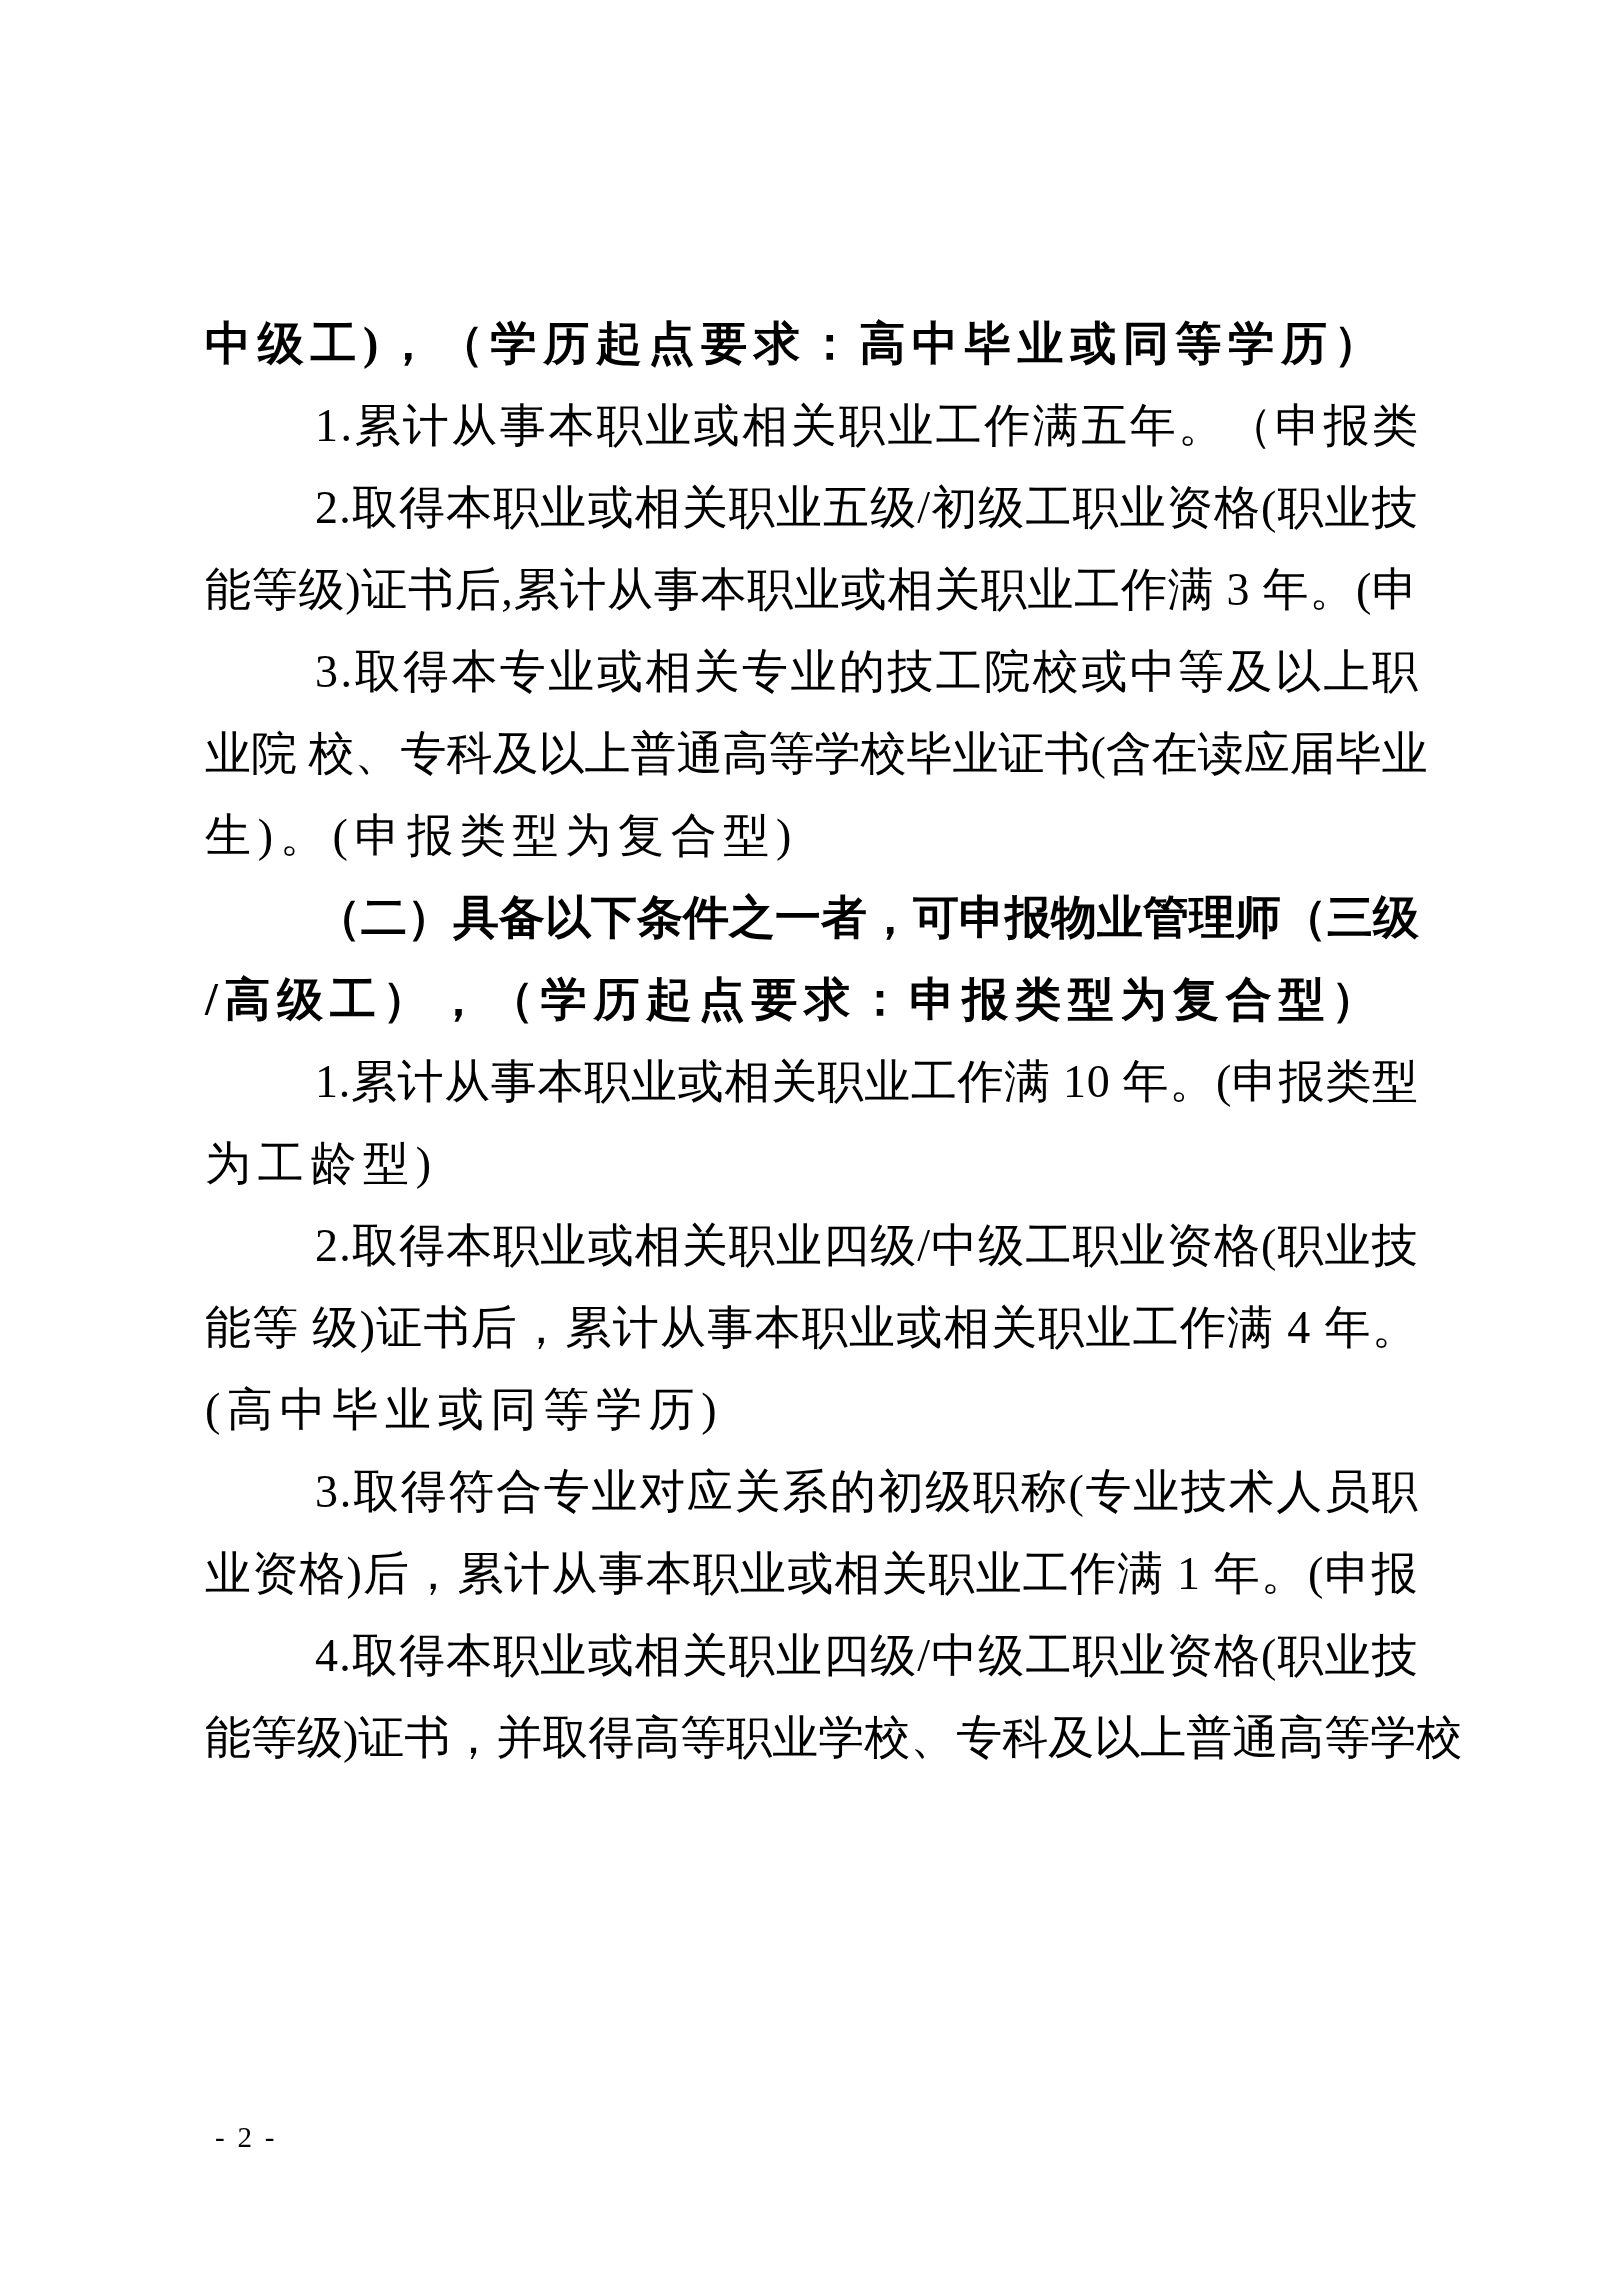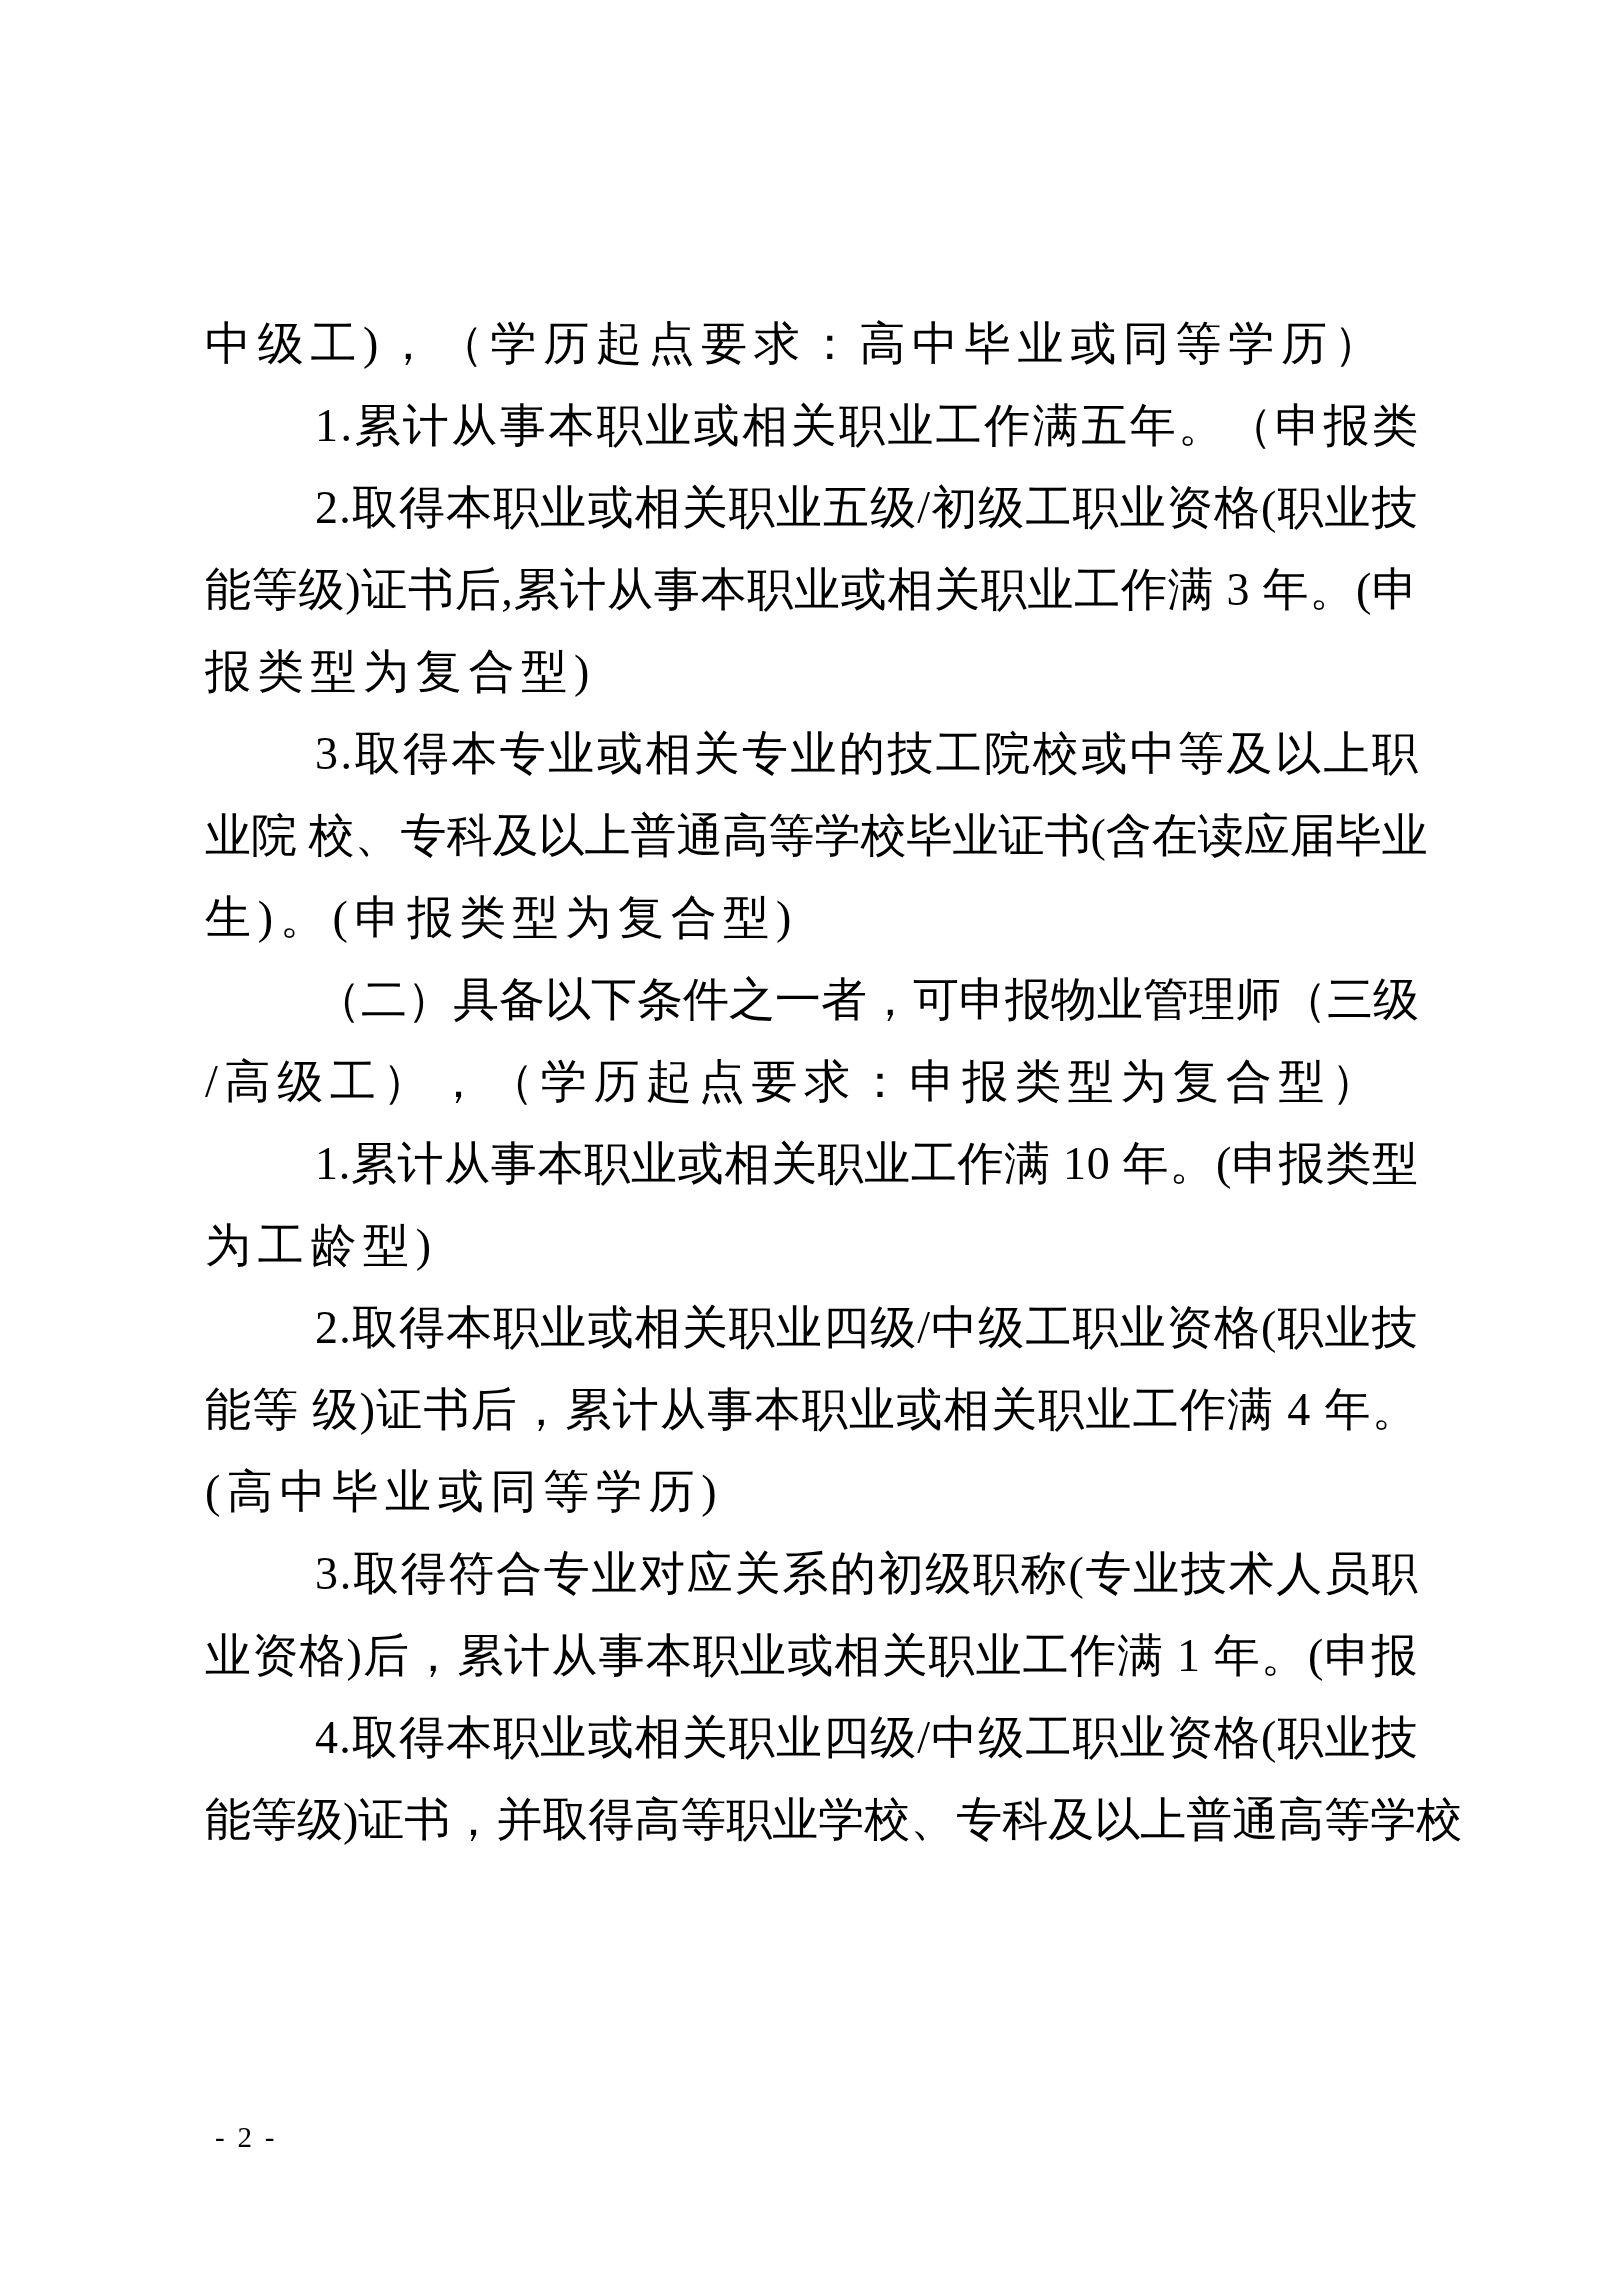--- a/index.html
+++ b/index.html
@@ -10,36 +10,35 @@
   }
   .page{position:absolute;inset:0;background:#ffffff;}
   .doc-body{position:absolute;left:205px;top:303px;width:1213px;}
   .line{
     font-size:46px;line-height:82px;height:82px;
     letter-spacing:6.7px;white-space:pre;
   }
   .line.just{display:flex;justify-content:space-between;letter-spacing:0;}
   .line.just span{white-space:pre;display:inline-block;}
   .line.indent{padding-left:110px;}
-  .line.bold{font-weight:normal;}
+  .line.bold{font-weight:bold;}
   .page-number{
     position:absolute;left:215px;top:2120px;
     font-size:29px;line-height:34px;letter-spacing:2.8px;white-space:pre;
   }
 </style>
 </head>
 <body>
 
 <div class="page">
   <div class="doc-body">
       <div class="line bold">中级工)，（学历起点要求：高中毕业或同等学历）</div>
       <div class="line indent just"><span>1</span><span>.</span><span>累</span><span>计</span><span>从</span><span>事</span><span>本</span><span>职</span><span>业</span><span>或</span><span>相</span><span>关</span><span>职</span><span>业</span><span>工</span><span>作</span><span>满</span><span>五</span><span>年</span><span>。</span><span>（</span><span>申</span><span>报</span><span>类</span></div>
       <div class="line indent just"><span>2</span><span>.</span><span>取</span><span>得</span><span>本</span><span>职</span><span>业</span><span>或</span><span>相</span><span>关</span><span>职</span><span>业</span><span>五</span><span>级</span><span>/</span><span>初</span><span>级</span><span>工</span><span>职</span><span>业</span><span>资</span><span>格</span><span>(</span><span>职</span><span>业</span><span>技</span></div>
       <div class="line just"><span>能</span><span>等</span><span>级</span><span>)</span><span>证</span><span>书</span><span>后</span><span>,</span><span>累</span><span>计</span><span>从</span><span>事</span><span>本</span><span>职</span><span>业</span><span>或</span><span>相</span><span>关</span><span>职</span><span>业</span><span>工</span><span>作</span><span>满</span><span> </span><span>3</span><span> </span><span>年</span><span>。</span><span>(</span><span>申</span></div>
-      <div class="line">报类型为复合型)</div>
       <div class="line indent just"><span>3</span><span>.</span><span>取</span><span>得</span><span>本</span><span>专</span><span>业</span><span>或</span><span>相</span><span>关</span><span>专</span><span>业</span><span>的</span><span>技</span><span>工</span><span>院</span><span>校</span><span>或</span><span>中</span><span>等</span><span>及</span><span>以</span><span>上</span><span>职</span></div>
       <div class="line just"><span>业</span><span>院</span><span> </span><span>校</span><span>、</span><span>专</span><span>科</span><span>及</span><span>以</span><span>上</span><span>普</span><span>通</span><span>高</span><span>等</span><span>学</span><span>校</span><span>毕</span><span>业</span><span>证</span><span>书</span><span>(</span><span>含</span><span>在</span><span>读</span><span>应</span><span>届</span><span>毕</span><span>业</span></div>
       <div class="line">生)。(申报类型为复合型)</div>
       <div class="line indent bold just"><span>（</span><span>二</span><span>）</span><span>具</span><span>备</span><span>以</span><span>下</span><span>条</span><span>件</span><span>之</span><span>一</span><span>者</span><span>，</span><span>可</span><span>申</span><span>报</span><span>物</span><span>业</span><span>管</span><span>理</span><span>师</span><span>（</span><span>三</span><span>级</span></div>
       <div class="line bold">/高级工），（学历起点要求：申报类型为复合型）</div>
       <div class="line indent just"><span>1</span><span>.</span><span>累</span><span>计</span><span>从</span><span>事</span><span>本</span><span>职</span><span>业</span><span>或</span><span>相</span><span>关</span><span>职</span><span>业</span><span>工</span><span>作</span><span>满</span><span> </span><span>1</span><span>0</span><span> </span><span>年</span><span>。</span><span>(</span><span>申</span><span>报</span><span>类</span><span>型</span></div>
       <div class="line">为工龄型)</div>
       <div class="line indent just"><span>2</span><span>.</span><span>取</span><span>得</span><span>本</span><span>职</span><span>业</span><span>或</span><span>相</span><span>关</span><span>职</span><span>业</span><span>四</span><span>级</span><span>/</span><span>中</span><span>级</span><span>工</span><span>职</span><span>业</span><span>资</span><span>格</span><span>(</span><span>职</span><span>业</span><span>技</span></div>
       <div class="line just"><span>能</span><span>等</span><span> </span><span>级</span><span>)</span><span>证</span><span>书</span><span>后</span><span>，</span><span>累</span><span>计</span><span>从</span><span>事</span><span>本</span><span>职</span><span>业</span><span>或</span><span>相</span><span>关</span><span>职</span><span>业</span><span>工</span><span>作</span><span>满</span><span> </span><span>4</span><span> </span><span>年</span><span>。</span></div>
       <div class="line">(高中毕业或同等学历)</div>

